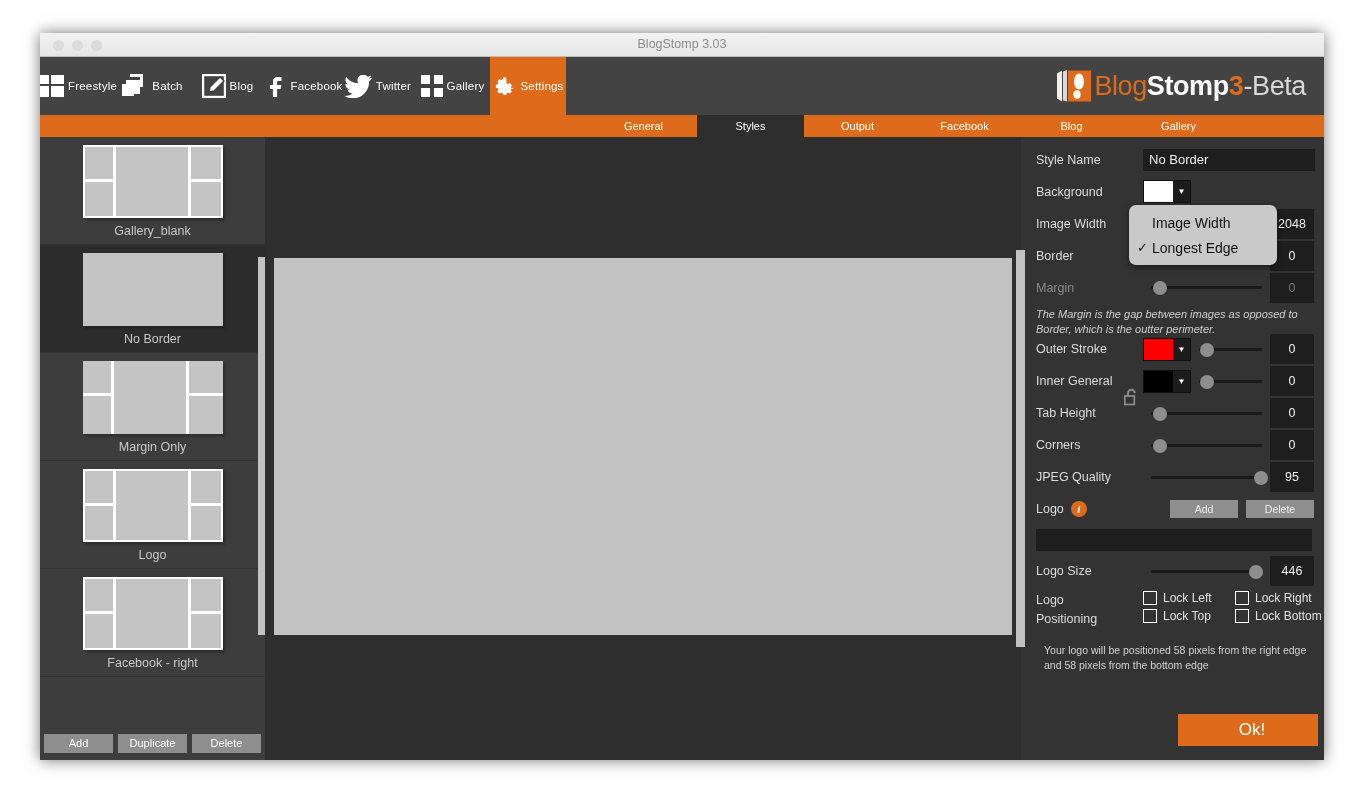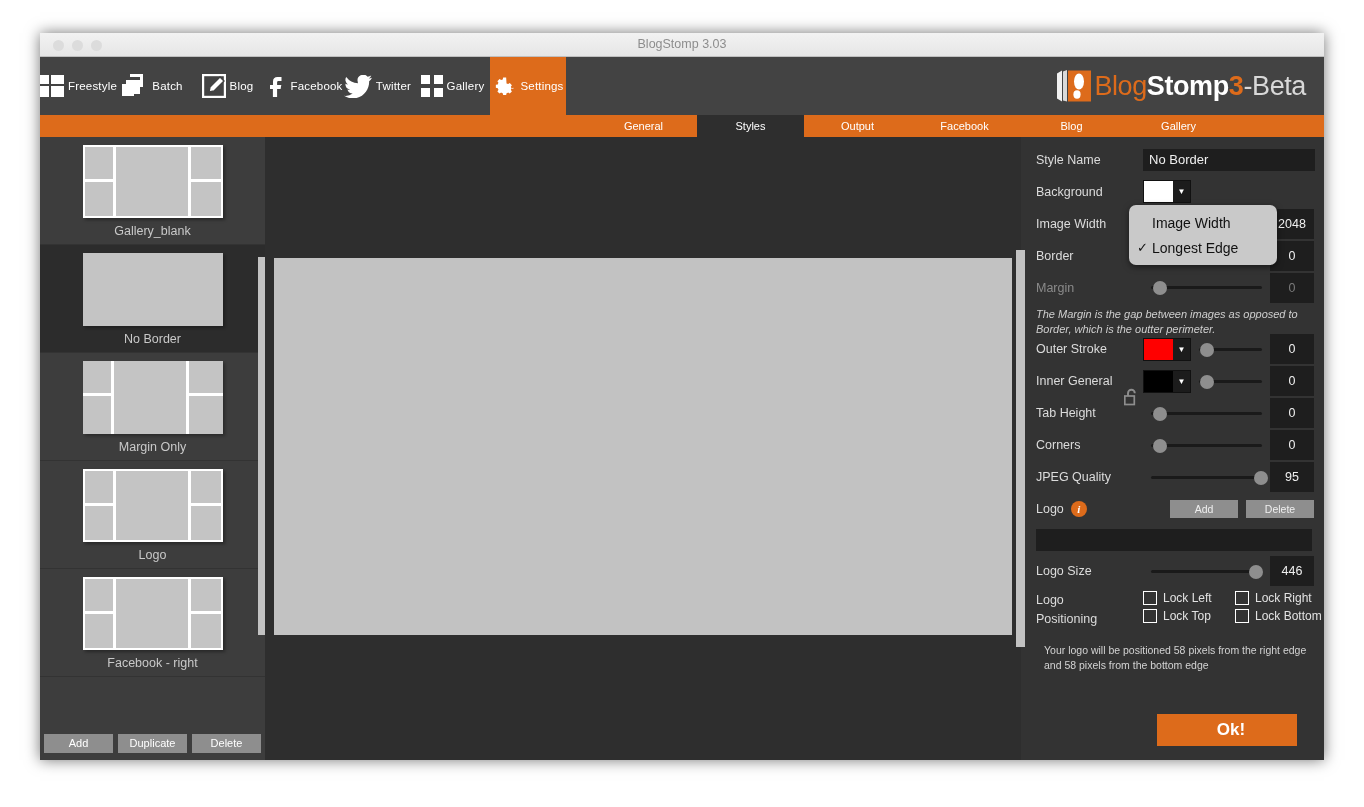--- a/index.html
+++ b/index.html
@@ -190,22 +190,22 @@
   }
   .chk { display:flex; align-items:center; gap:6px; cursor:pointer; }
   .chk .box {
     width:14px; height:14px; border:1.5px solid #ffffff; background:transparent;
     flex:none;
   }
   .chk .ctext { font-size:12px; color:#e2e2e2; white-space:nowrap; }
   .poscap { width:107px; flex:none; line-height:1.55; }
 
   .okbtn {
-    position:absolute; left:136px; bottom:14px; width:140px; height:32px;
-    background:#dd6b1b; color:#ffffff; font-size:17px; font-weight:bold;
+    position:absolute; left:157px; bottom:14px; width:140px; height:32px;
+    background:#dd6b1b; color:#ffffff; font-size:17px; font-weight:normal;
     display:flex; align-items:center; justify-content:center; cursor:pointer;padding-left:8px;
   }
   .panel-scroll {
     position:absolute; left:-5px; top:113px; width:9px; height:397px;
     background:#c2c2c2; cursor:pointer;
   }
 
   
   .popup {
     position:absolute; left:1089px; top:172px; width:148px;

